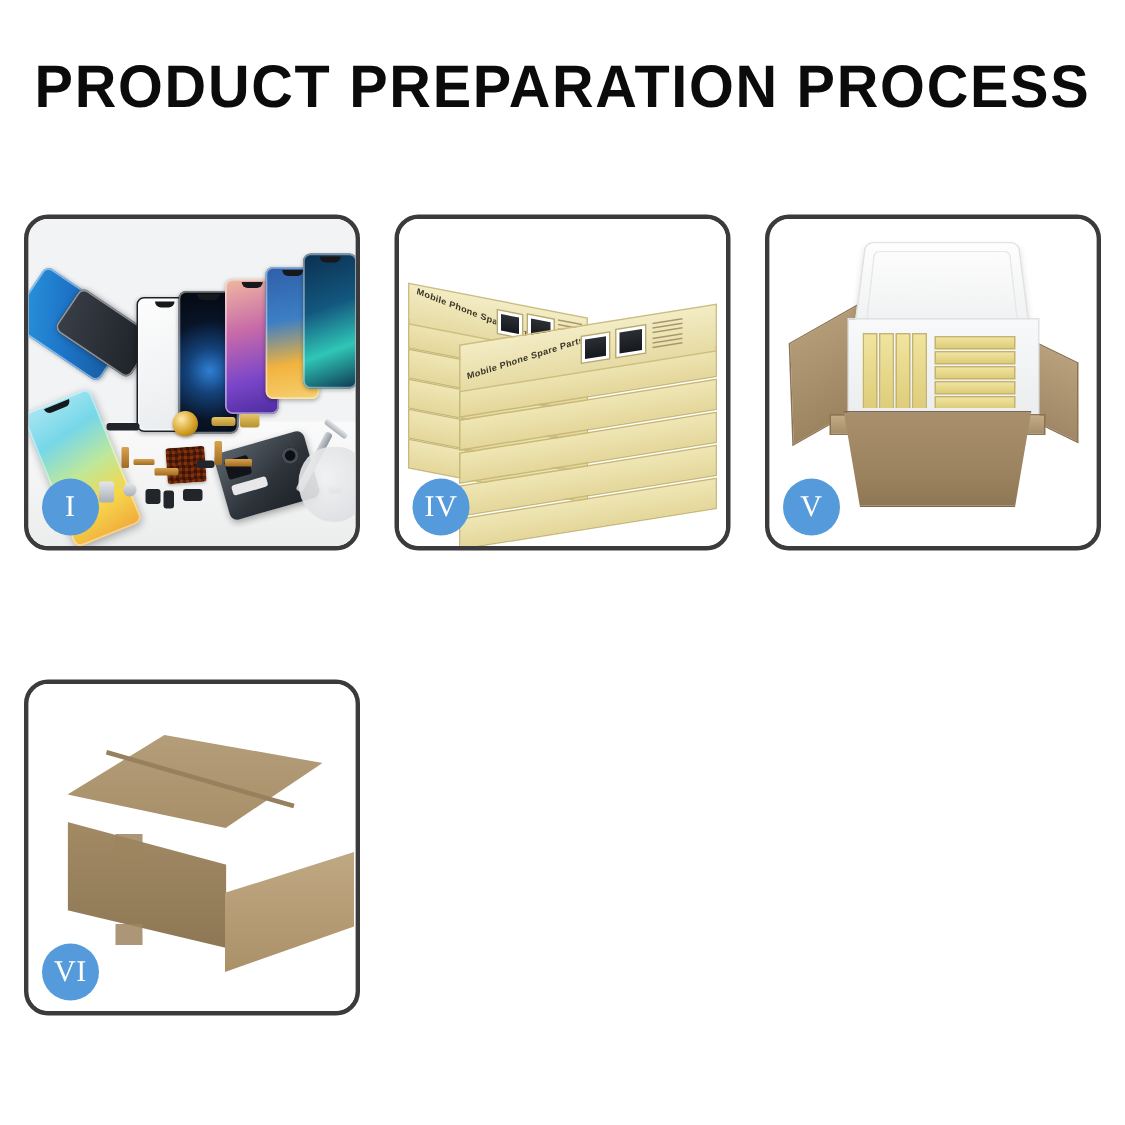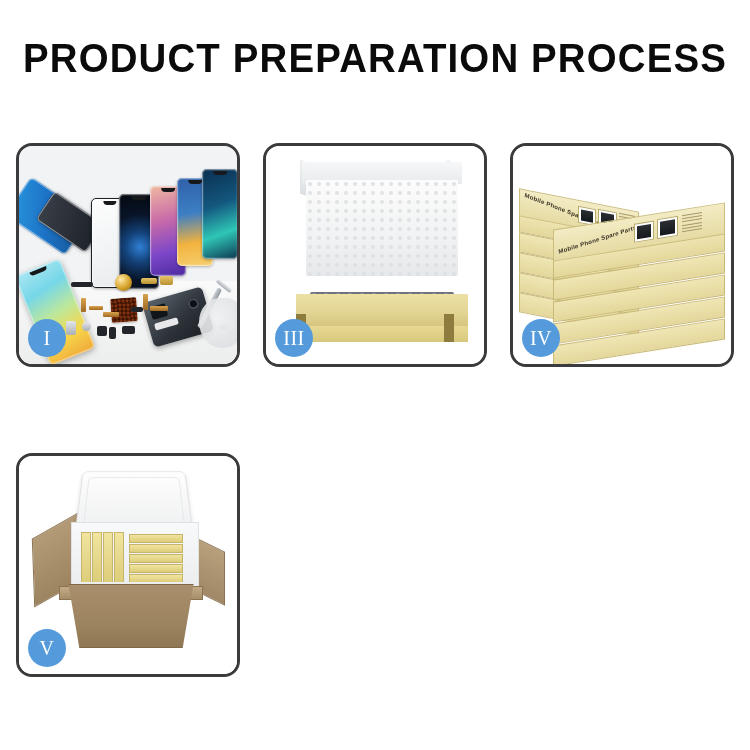--- a/index.html
+++ b/index.html
@@ -449,34 +449,20 @@
       <span class="bit b14"></span>
       <span class="bit silver b15"></span>
       <span class="bit silver b16"></span>
       <div class="tool"></div>
       <div class="hand"></div>
     </div>
     <div class="badge">I</div>
   </div>
 
 
-  <div class="panel p3">
-    <div class="panel-inner">
-      <div class="mbox-lid-l"></div>
-      <div class="mbox-lid-r"></div>
-      <div class="mbox-lid"></div>
-      <div class="foam-back"></div>
-      <div class="grey-pack"></div>
-      <div class="tray"></div>
-      <div class="tray-front"></div>
-      <div class="tray-edge-l"></div>
-      <div class="tray-edge-r"></div>
-    </div>
-    <div class="badge">III</div>
-  </div>
 
   <div class="panel p4">
     <div class="panel-inner">
       <div class="stack">
 
         <div class="col-l">
           <div class="sbox" style="top:52px;"></div>
           <div class="sbox" style="top:72px;"></div>
           <div class="sbox" style="top:92px;"></div>
           <div class="sbox" style="top:112px;"></div>
@@ -547,14 +533,25 @@
         <span class="yb h" style="left:48px; top:22px;"></span>
         <span class="yb h" style="left:48px; top:32px;"></span>
         <span class="yb h" style="left:48px; top:42px;"></span>
       </div>
       <div class="c-rim"></div>
       <div class="c-body"></div>
     </div>
     <div class="badge">V</div>
   </div>
 
+  <div class="panel p6">
+    <div class="panel-inner">
+      <div class="k-top"></div>
+      <div class="k-top-seam"></div>
+      <div class="k-left"></div>
+      <div class="k-right"></div>
+      <span class="k-tape kt1"></span>
+      <span class="k-tape kt2"></span>
+    </div>
+    <div class="badge">VI</div>
+  </div>
 
 </div>
 
 </body></html>

